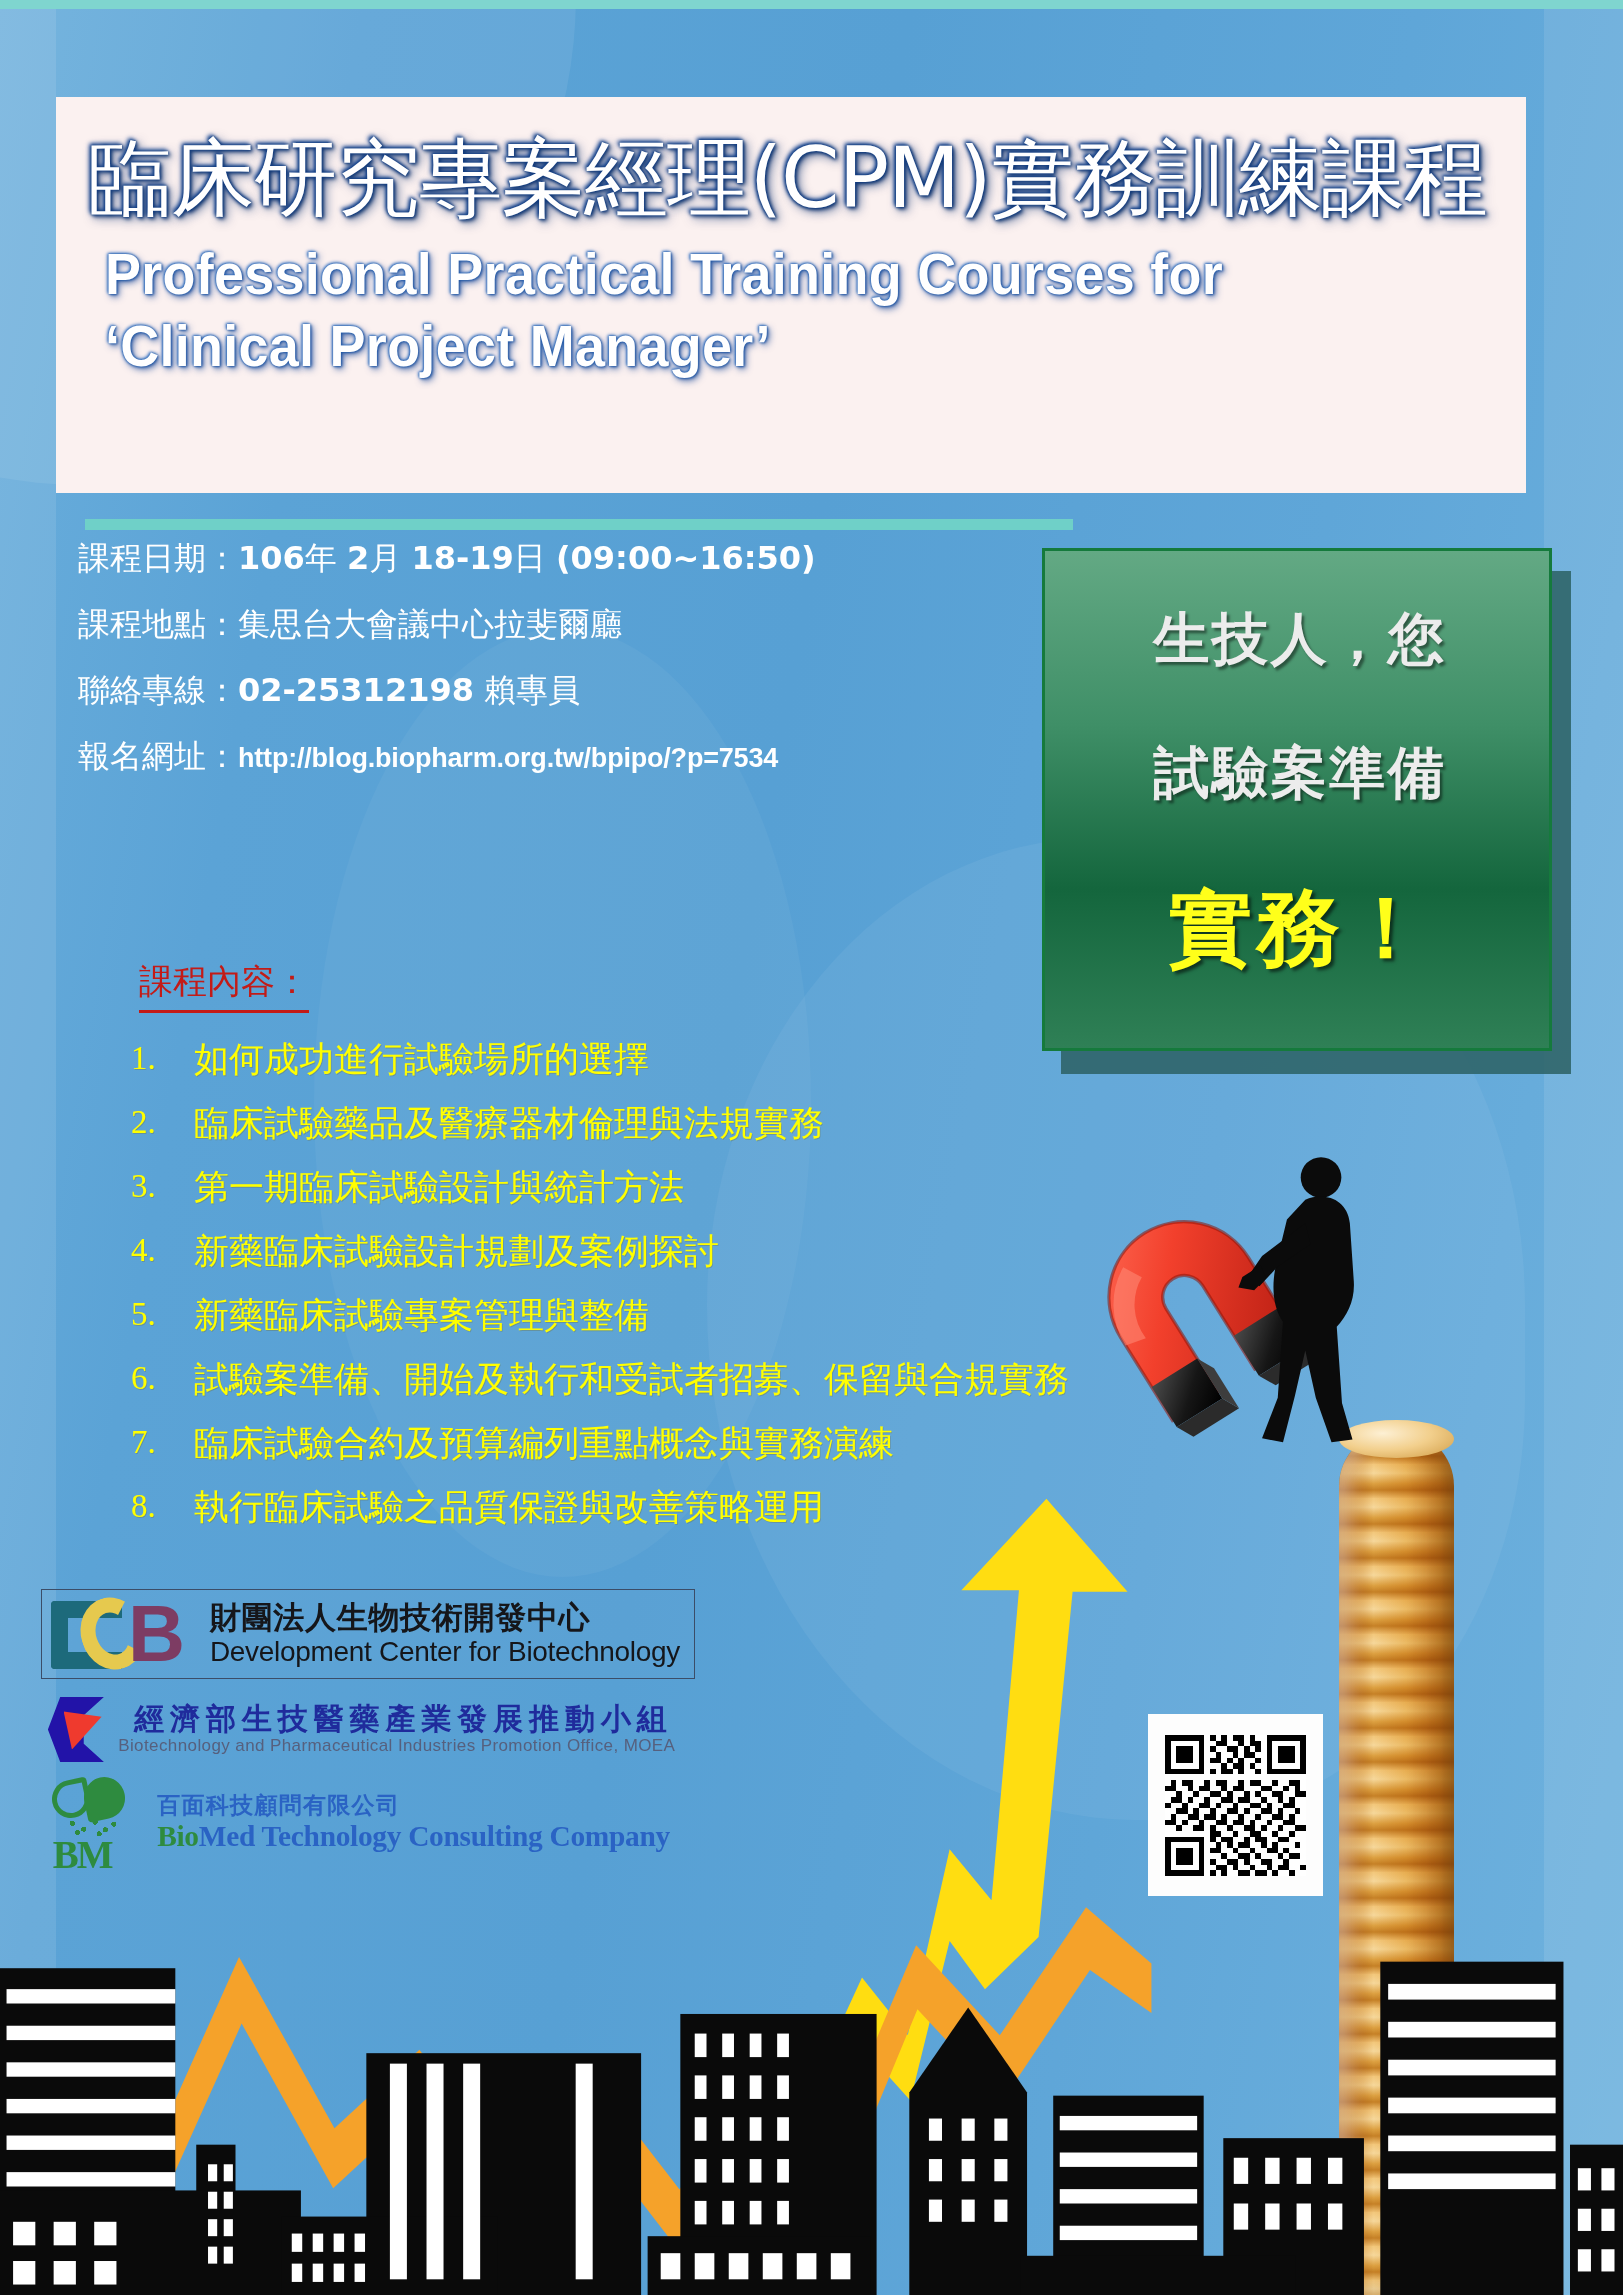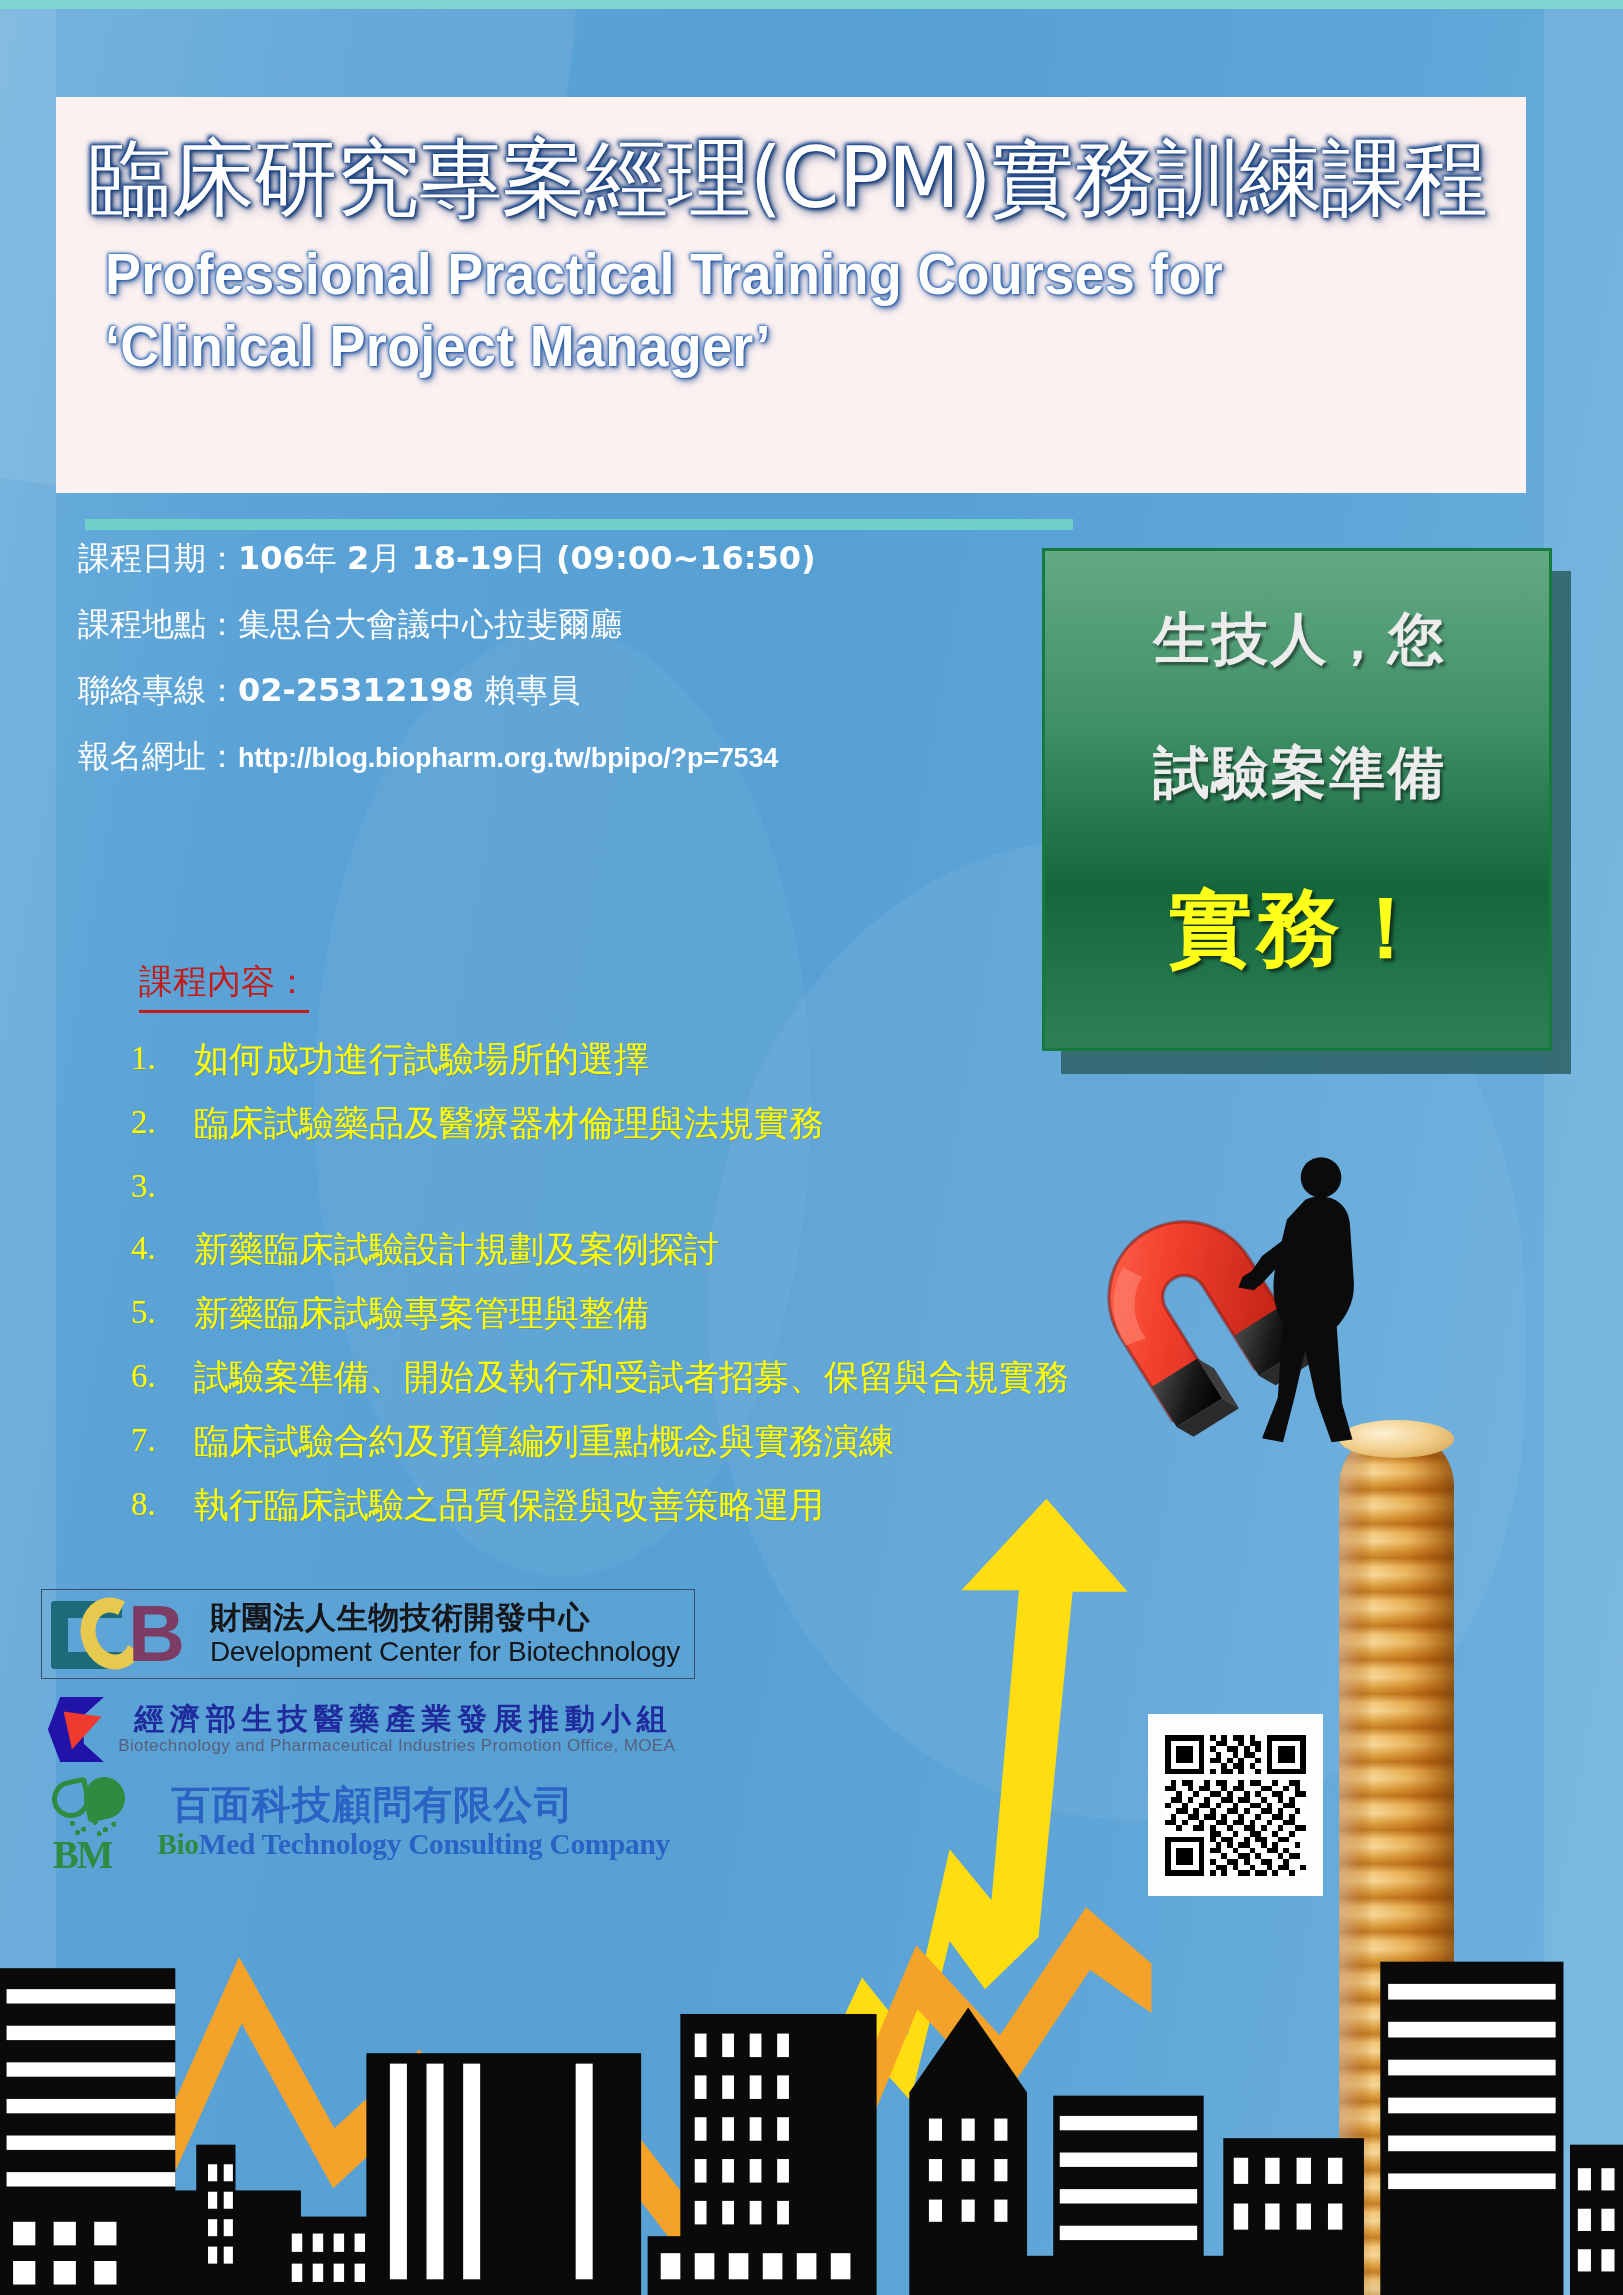--- a/index.html
+++ b/index.html
@@ -156,21 +156,21 @@
     background:
       radial-gradient(circle 2.6px at 10% 30%,#2e8b3f 99%,transparent),
       radial-gradient(circle 2.6px at 32% 62%,#2e8b3f 99%,transparent),
       radial-gradient(circle 2.6px at 54% 24%,#2e8b3f 99%,transparent),
       radial-gradient(circle 2.6px at 74% 66%,#2e8b3f 99%,transparent),
       radial-gradient(circle 2.6px at 90% 34%,#2e8b3f 99%,transparent),
       radial-gradient(circle 2.6px at 20% 80%,#2e8b3f 99%,transparent),
       radial-gradient(circle 2.6px at 62% 88%,#2e8b3f 99%,transparent);}
   .bm-letters{position:absolute;left:11.8px;top:55px;font-family:"Liberation Serif",serif;font-weight:bold;font-size:39px;color:#2e8b3f;letter-spacing:-2px;}
   .bm-text{flex:1;padding-left:5.2px;}
-  .bm-cn{font-family:"DejaVu Sans",sans-serif;font-weight:bold;font-size:39px;color:#2a63c4;letter-spacing:1.3px;line-height:1.05;margin-left:14px;}
+  .bm-cn{font-family:"DejaVu Sans",sans-serif;font-weight:bold;font-size:23px;color:#2a63c4;letter-spacing:1.3px;line-height:1.05;}
   .bm-en{font-family:"Liberation Serif",serif;font-weight:bold;font-size:29.4px;color:#2a63c4;letter-spacing:-0.3px;margin-top:2.6px;}
   .bm-en .g{color:#2e8b3f;}
 
   
   .illo{position:absolute;left:1021px;top:1139px;width:603px;height:1157px;}
   .coins{
     position:absolute;left:318px;top:291px;width:115px;height:866px;
     border-radius:56px 56px 0 0;
     background:
       repeating-linear-gradient(180deg,#f6d79a 0px,#fae9c3 9.2px,#e0ae53 19.6px,#c98c31 26px,#f3d193 34px),
@@ -254,20 +254,21 @@
     <li class="course-item">
       <span class="course-num">1.</span>
       <span>如何成功進行試驗場所的選擇</span>
     </li>
     <li class="course-item">
       <span class="course-num">2.</span>
       <span>臨床試驗藥品及醫療器材倫理與法規實務</span>
     </li>
     <li class="course-item">
       <span class="course-num">3.</span>
+      <span>第一期臨床試驗設計與統計方法</span>
     </li>
     <li class="course-item">
       <span class="course-num">4.</span>
       <span>新藥臨床試驗設計規劃及案例探討</span>
     </li>
     <li class="course-item">
       <span class="course-num">5.</span>
       <span>新藥臨床試驗專案管理與整備</span>
     </li>
     <li class="course-item">

